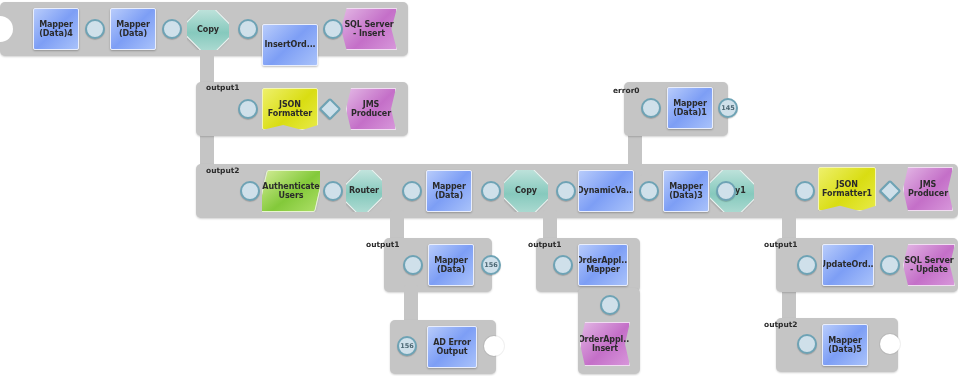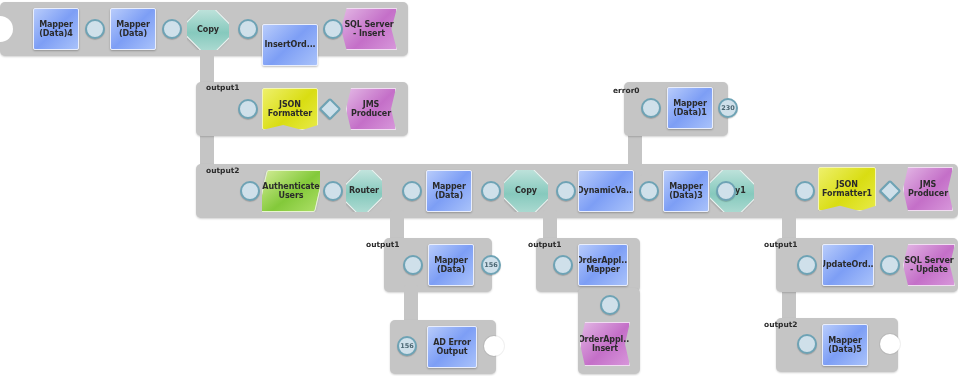--- a/index.html
+++ b/index.html
@@ -252,21 +252,21 @@
       </div>
     </div>
   <div id="layer-ports">
       <div class="port" style="left: 85px; top: 19px;"></div>
       <div class="port" style="left: 162px; top: 19px;"></div>
       <div class="port" style="left: 238px; top: 19px;"></div>
       <div class="port" style="left: 323px; top: 19px;"></div>
       <div class="port" style="left: 238px; top: 99px;"></div>
       <div class="port" style="left: 322px; top: 101px; width: 16px; height: 16px; border-radius: 2px; transform: rotate(45deg);"></div>
       <div class="port" style="left: 641px; top: 98px;"></div>
-      <div class="port badge" style="left: 718px; top: 98px;">230</div>
+      <div class="port badge" style="left: 718px; top: 98px;">145</div>
       <div class="port" style="left: 240px; top: 181px;"></div>
       <div class="port" style="left: 323px; top: 181px;"></div>
       <div class="port" style="left: 402px; top: 181px;"></div>
       <div class="port" style="left: 481px; top: 181px;"></div>
       <div class="port" style="left: 556px; top: 181px;"></div>
       <div class="port" style="left: 639px; top: 181px;"></div>
       <div class="port" style="left: 716px; top: 181px;"></div>
       <div class="port" style="left: 795px; top: 181px;"></div>
       <div class="port" style="left: 882px; top: 183px; width: 16px; height: 16px; border-radius: 2px; transform: rotate(45deg);"></div>
       <div class="port" style="left: 403px; top: 255px;"></div>

